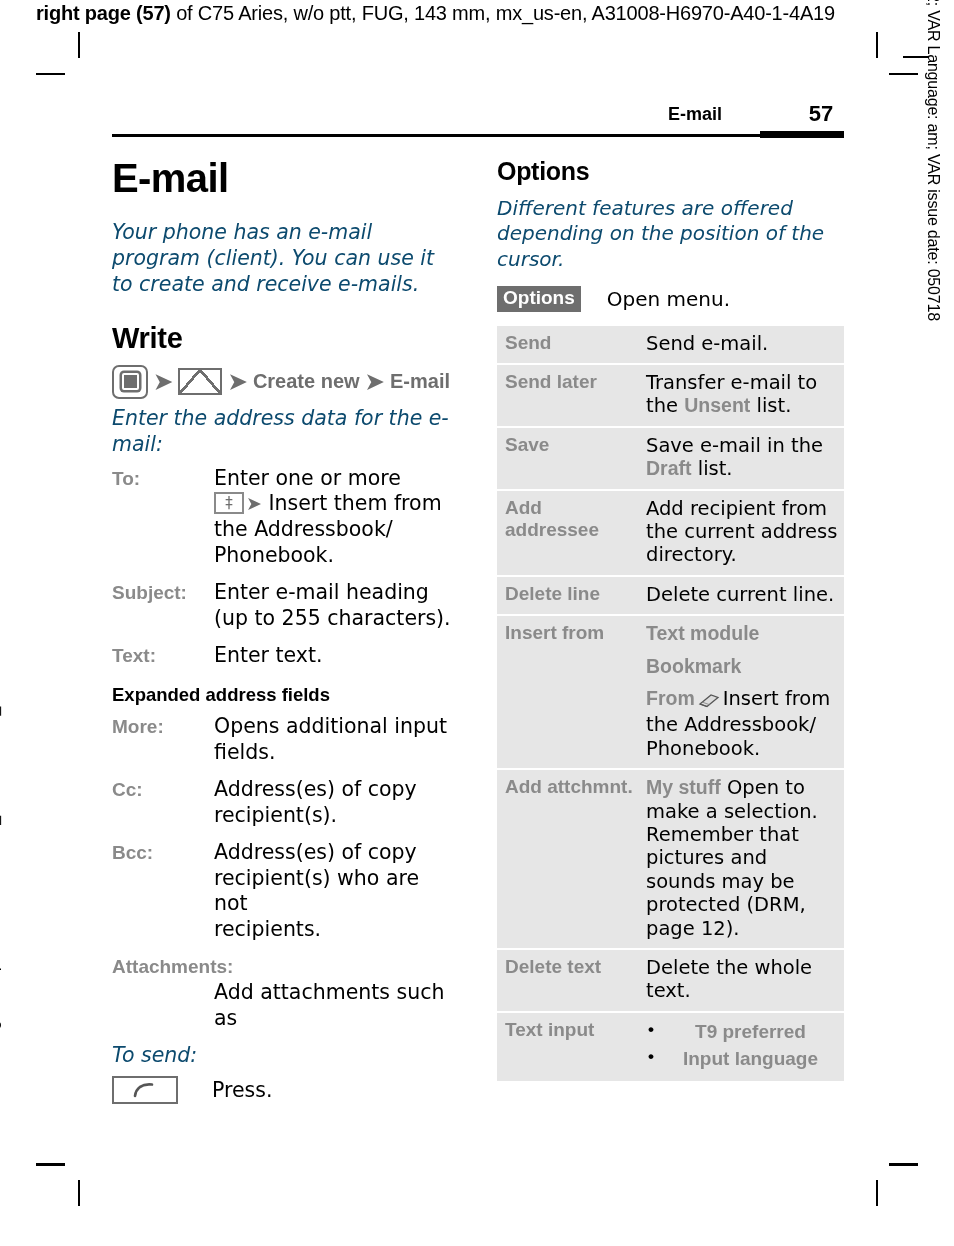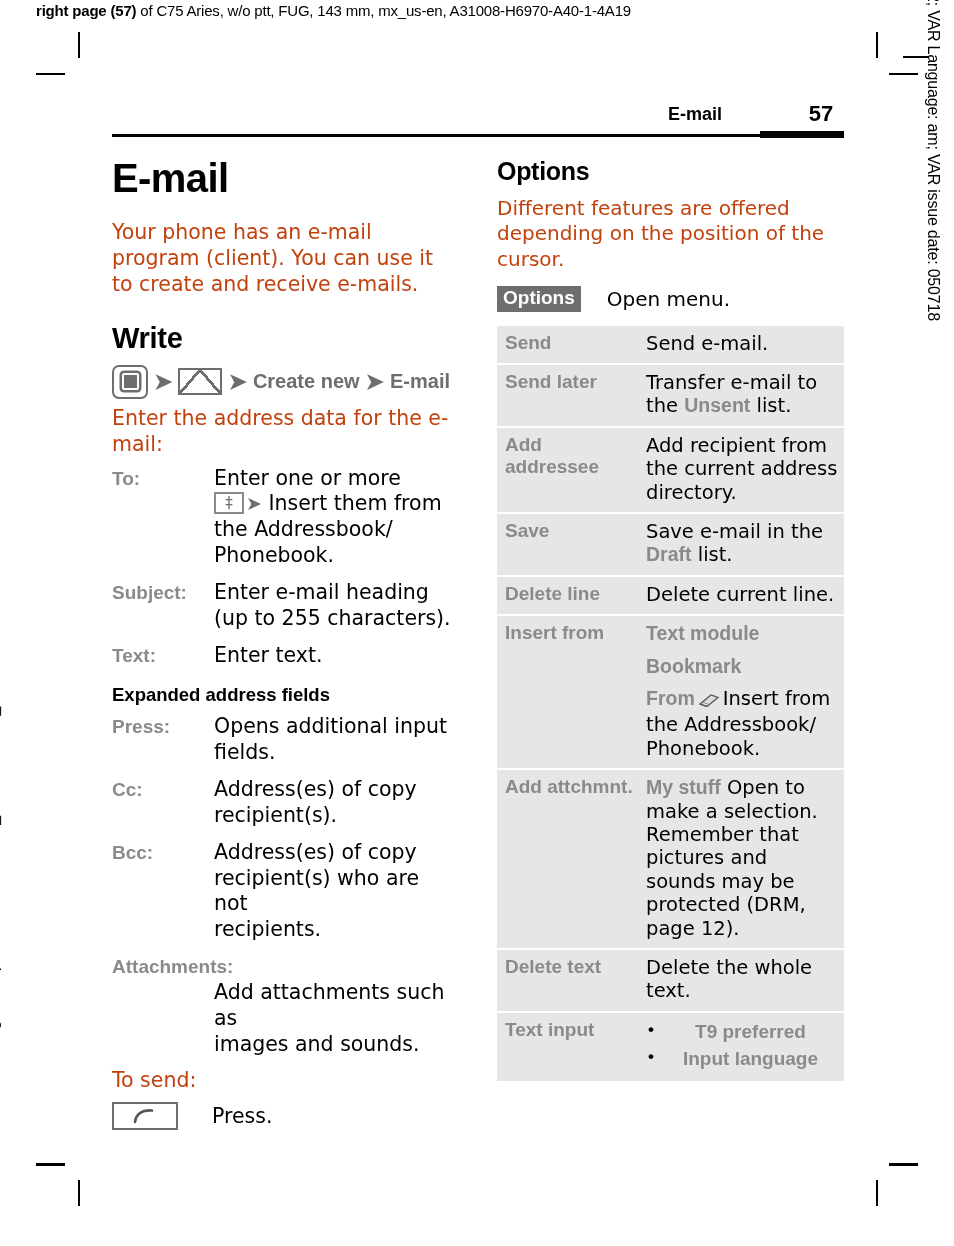--- a/index.html
+++ b/index.html
@@ -13,21 +13,21 @@
     position: relative;
     width: 954px; height: 1246px;
     background: #ffffff;
   }
 
   
   .printbar {
     position: absolute;
     left: 36px; top: 2px;
     width: 840px;
-    font-size: 15px;
+    font-size: 20px;
     font-family: "Liberation Sans", sans-serif;
     color: #000;
     white-space: nowrap;
     letter-spacing: -0.2px;
   }
   .printbar b { font-weight: bold; }
 
   
   .cmark { position: absolute; background: #000; }
   .cm-tl-v { left: 78px;  top: 32px;  width: 2px;  height: 26px; }
@@ -105,22 +105,23 @@
     font-size: 40px; font-weight: bold; letter-spacing: -0.6px;
     color: #000; line-height: 1.0; margin-bottom: 22px;
   }
   h2.section {
     font-size: 29px; font-weight: bold; letter-spacing: -0.3px;
     color: #000; line-height: 1.05;
   }
   h2.section.right { font-size: 25px; }
 
   p.body {
-    font-size: 20.5px; line-height: 1.26; color: #c2410c;
+    font-size: 20.5px; line-height: 1.26; color: #0c4a6e;
     font-family: "DejaVu Sans", sans-serif;
+    font-style: italic;
   }
   .col-right p.body { font-size: 20px; }
 
   h3.subhead {
     font-size: 18.5px; font-weight: bold; color: #000;
     margin-top: 16px; margin-bottom: 2px;
     font-family: "Liberation Sans", sans-serif;
   }
 
   
@@ -338,21 +339,21 @@
               <span class="vline">Enter text.</span>
             </dd>
           </div>
         </dl>
 
         <h3 class="subhead">Expanded address fields</h3>
 
         <dl class="deflist">
 
           <div class="drow">
-            <dt>Press:</dt>
+            <dt>More:</dt>
             <dd>
               <span class="vline">Opens additional input</span>
               <span class="vline">fields.</span>
             </dd>
           </div>
 
           <div class="drow">
             <dt>Cc:</dt>
             <dd>
               <span class="vline">Address(es) of copy</span>
@@ -366,21 +367,20 @@
               <span class="vline">Address(es) of copy</span>
               <span class="vline">recipient(s) who are not</span>
               <span class="vline">recipients.</span>
             </dd>
           </div>
 
           <div class="drow stacked">
             <dt>Attachments:</dt>
             <dd>
               <span class="vline">Add attachments such as</span>
-              <span class="vline">images and sounds.</span>
             </dd>
           </div>
         </dl>
 
         <p class="body" style="">To send:</p>
 
         <div class="callrow">
           <div class="key-call">
             <svg width="26" height="16" viewBox="0 0 26 16">
               <path d="M3 14 C4 6 10 1.5 20 2.5" stroke="#555" stroke-width="2.6" fill="none" stroke-linecap="round"></path>
@@ -405,26 +405,26 @@
           <tbody>
             <tr>
               <td class="k">Send</td>
               <td class="v"><span>Send e-mail.</span></td>
             </tr>
             <tr>
               <td class="k">Send later</td>
               <td class="v"><span>Transfer e-mail to the </span><span class="g">Unsent</span><span> list.</span></td>
             </tr>
             <tr>
+              <td class="k">Save</td>
+              <td class="v"><span>Save e-mail in the </span><span class="g">Draft</span><span> list.</span></td>
+            </tr>
+            <tr>
               <td class="k">Add addressee</td>
               <td class="v">Add recipient from the current address directory.</td>
-            </tr>
-            <tr>
-              <td class="k">Save</td>
-              <td class="v"><span>Save e-mail in the </span><span class="g">Draft</span><span> list.</span></td>
             </tr>
             <tr>
               <td class="k">Delete line</td>
               <td class="v">Delete current line.</td>
             </tr>
             <tr>
               <td class="k">Insert from</td>
               <td class="v">
                 <span class="vline g">Text module</span>
                 <span class="vline g sp">Bookmark</span>

